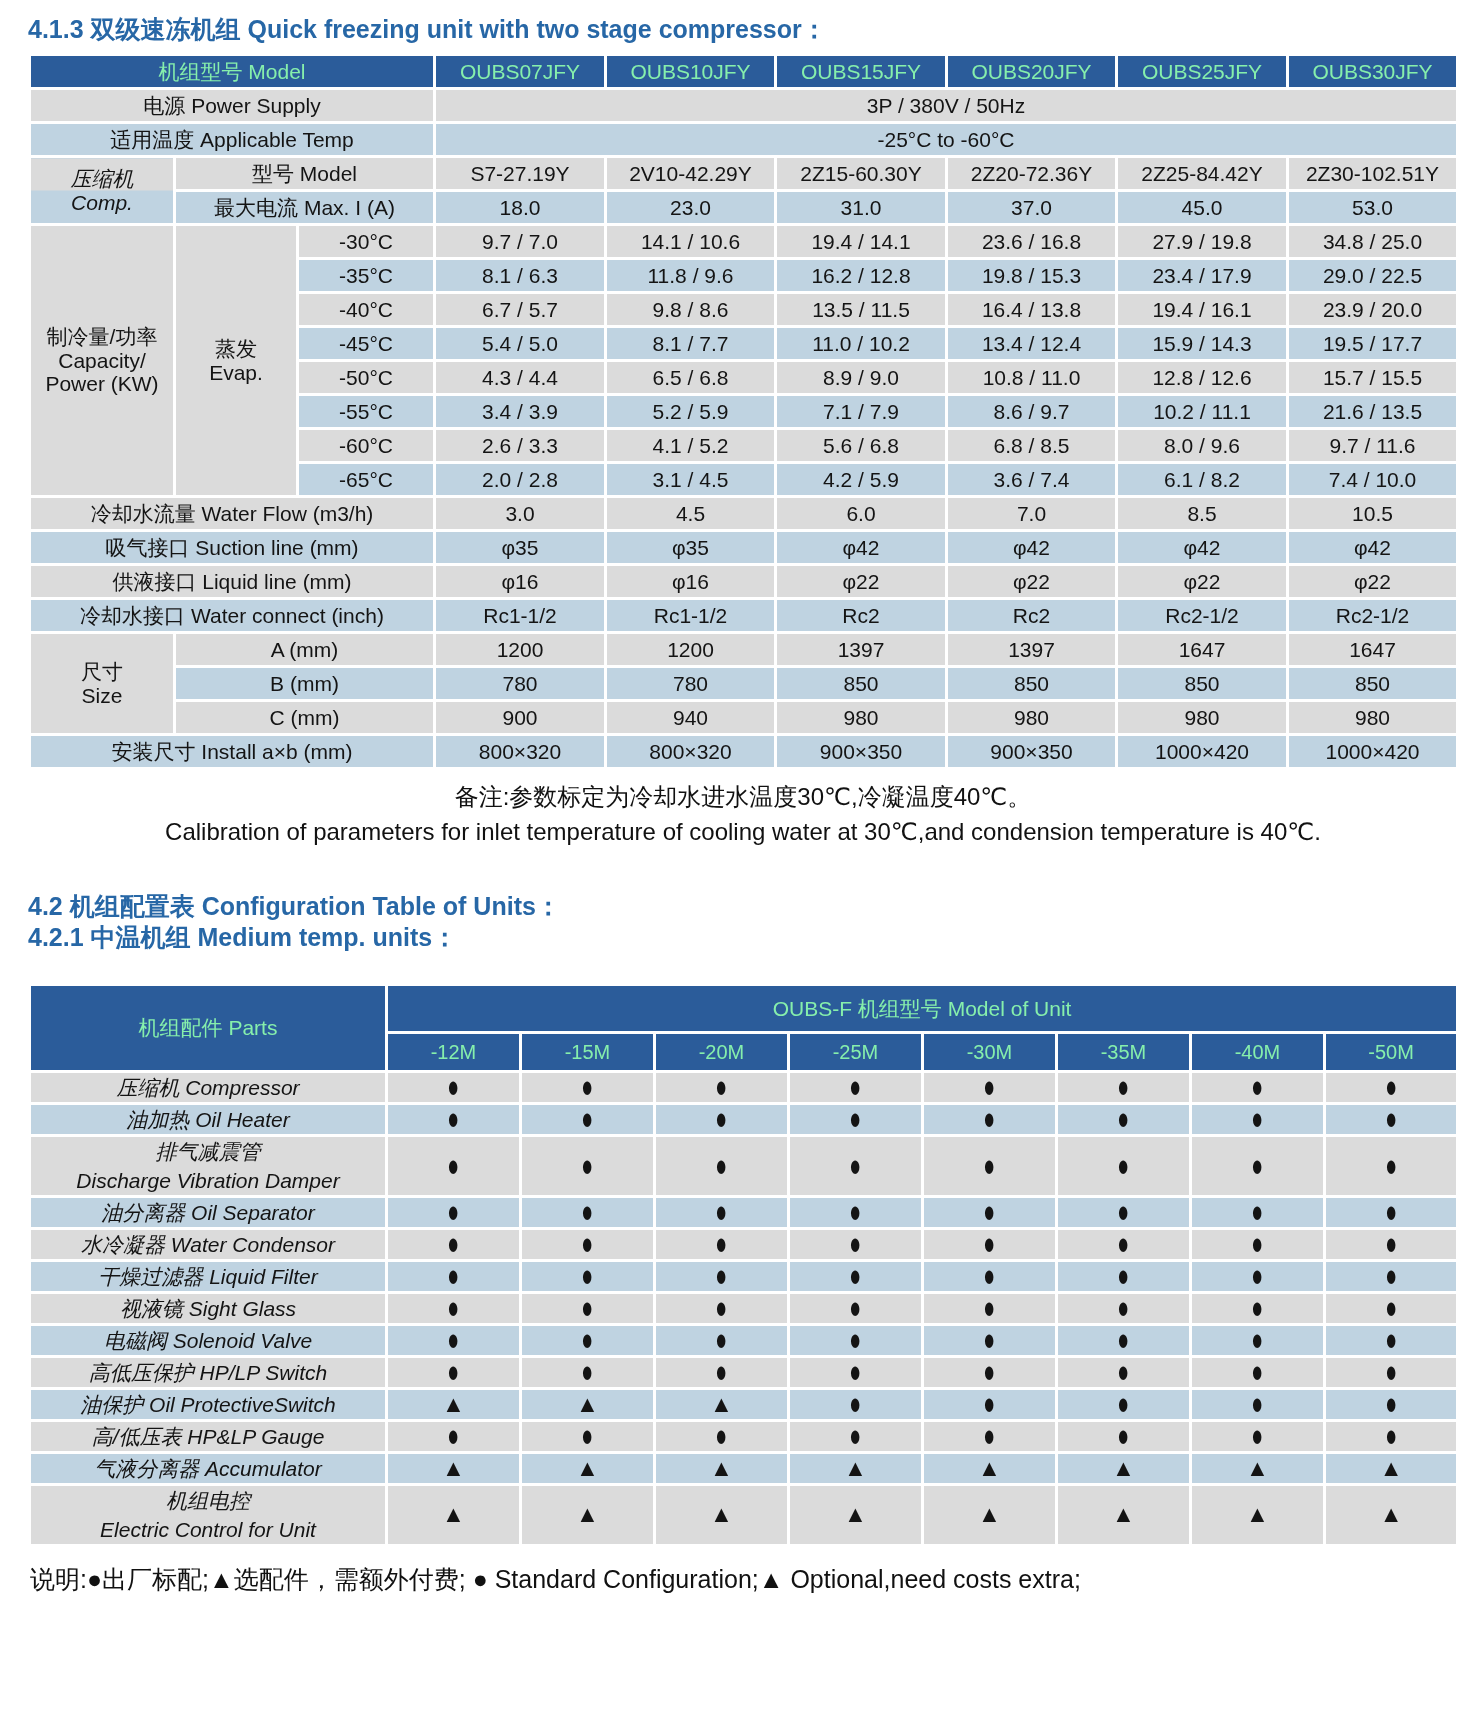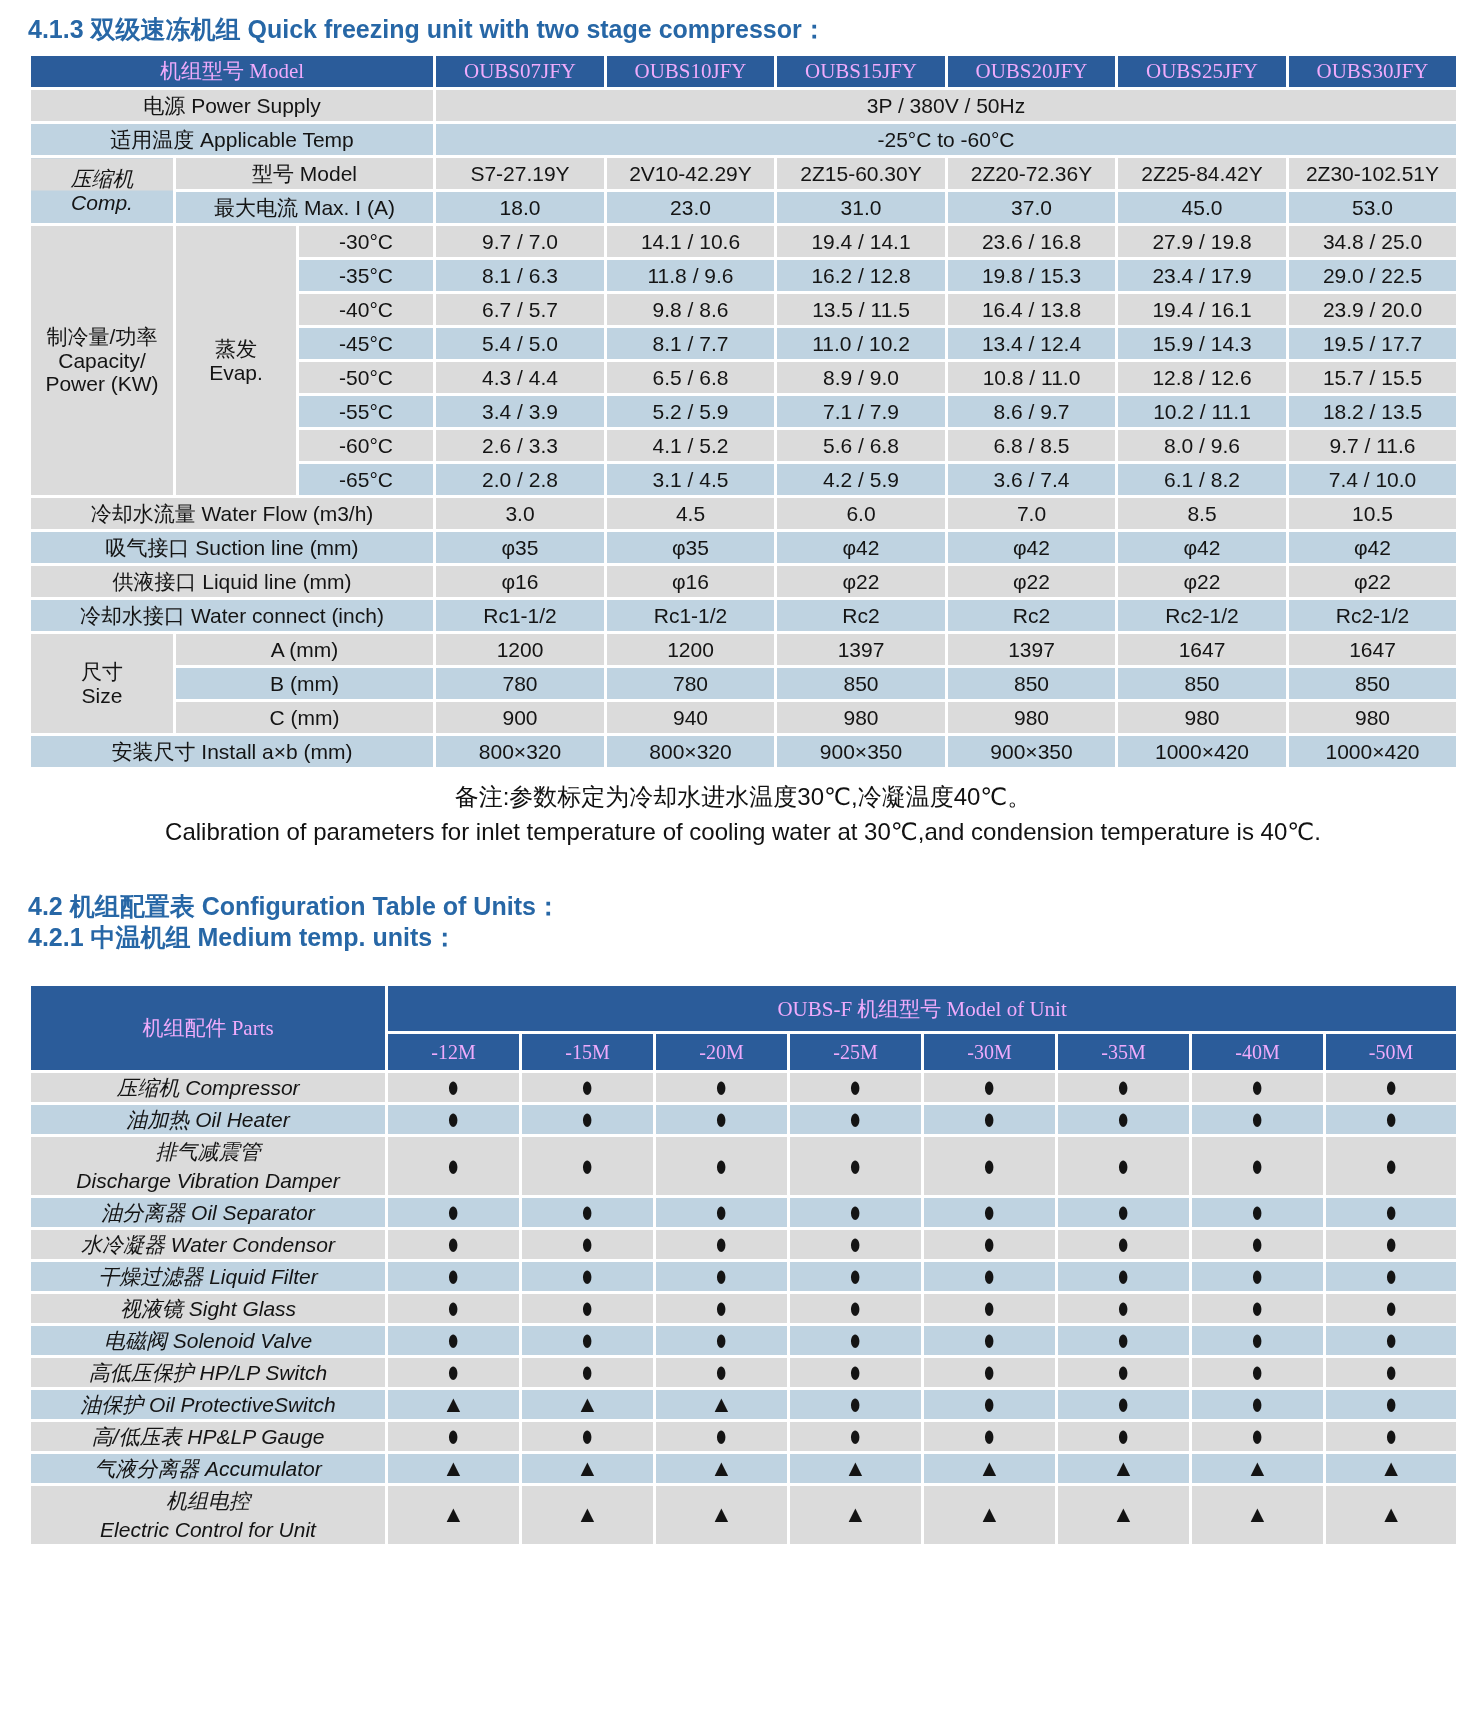--- a/index.html
+++ b/index.html
@@ -12,21 +12,21 @@
   .page{padding:14px 26px 20px 28px;}
   .sec-title{
     color:#2767A6;font-weight:bold;font-size:25px;line-height:1.24;margin:0;
   }
   table{border-collapse:collapse;table-layout:fixed;width:1428px;}
   td{
     border:3px solid #ffffff;text-align:center;vertical-align:middle;
     font-size:21px;padding:0 2px;overflow:hidden;white-space:nowrap;
   }
   
-  .hd{background:#2B5C9A;color:#f0abfc;font-size:21px;font-family:Liberation Serif, serif;}
+  .hd{background:#2B5C9A;color:#86efac;font-size:21px;}
   #spec-table .hd{height:31px;}
   #config-table .hd1{height:45px;font-size:21px;}
   #config-table .hd2{height:36px;font-size:20px;}
   
   .gray{background:#DBDBDB;}
   .blue{background:#BFD3E1;}
   .flat{background:#DBDBDB;}
   .grad{background:linear-gradient(to bottom,#DBDBDB 0%,#DBDBDB 50%,#BFD3E1 50%,#BFD3E1 100%);font-style:italic;}
   #spec-table td{height:31px;line-height:1.12;}
   #spec-table .lab{font-size:21px;}
@@ -146,21 +146,21 @@
             <td class="gray">12.8 / 12.6</td>
             <td class="gray">15.7 / 15.5</td>
           </tr>
           <tr>
             <td class="lab blue">-55°C</td>
             <td class="blue">3.4 / 3.9</td>
             <td class="blue">5.2 / 5.9</td>
             <td class="blue">7.1 / 7.9</td>
             <td class="blue">8.6 / 9.7</td>
             <td class="blue">10.2 / 11.1</td>
-            <td class="blue">18.2 / 13.5</td>
+            <td class="blue">21.6 / 13.5</td>
           </tr>
           <tr>
             <td class="lab gray">-60°C</td>
             <td class="gray">2.6 / 3.3</td>
             <td class="gray">4.1 / 5.2</td>
             <td class="gray">5.6 / 6.8</td>
             <td class="gray">6.8 / 8.5</td>
             <td class="gray">8.0 / 9.6</td>
             <td class="gray">9.7 / 11.6</td>
           </tr>
@@ -426,14 +426,15 @@
             <td class="gray"><span class="sym-tri">▲</span></td>
             <td class="gray"><span class="sym-tri">▲</span></td>
             <td class="gray"><span class="sym-tri">▲</span></td>
             <td class="gray"><span class="sym-tri">▲</span></td>
             <td class="gray"><span class="sym-tri">▲</span></td>
           </tr>
         </tbody>
     </table>
   </div>
 
+  <div class="legend">说明:●出厂标配;▲选配件，需额外付费; ● Standard Configuration;▲ Optional,need costs extra;</div>
 
 </div>
 
 </body></html>

